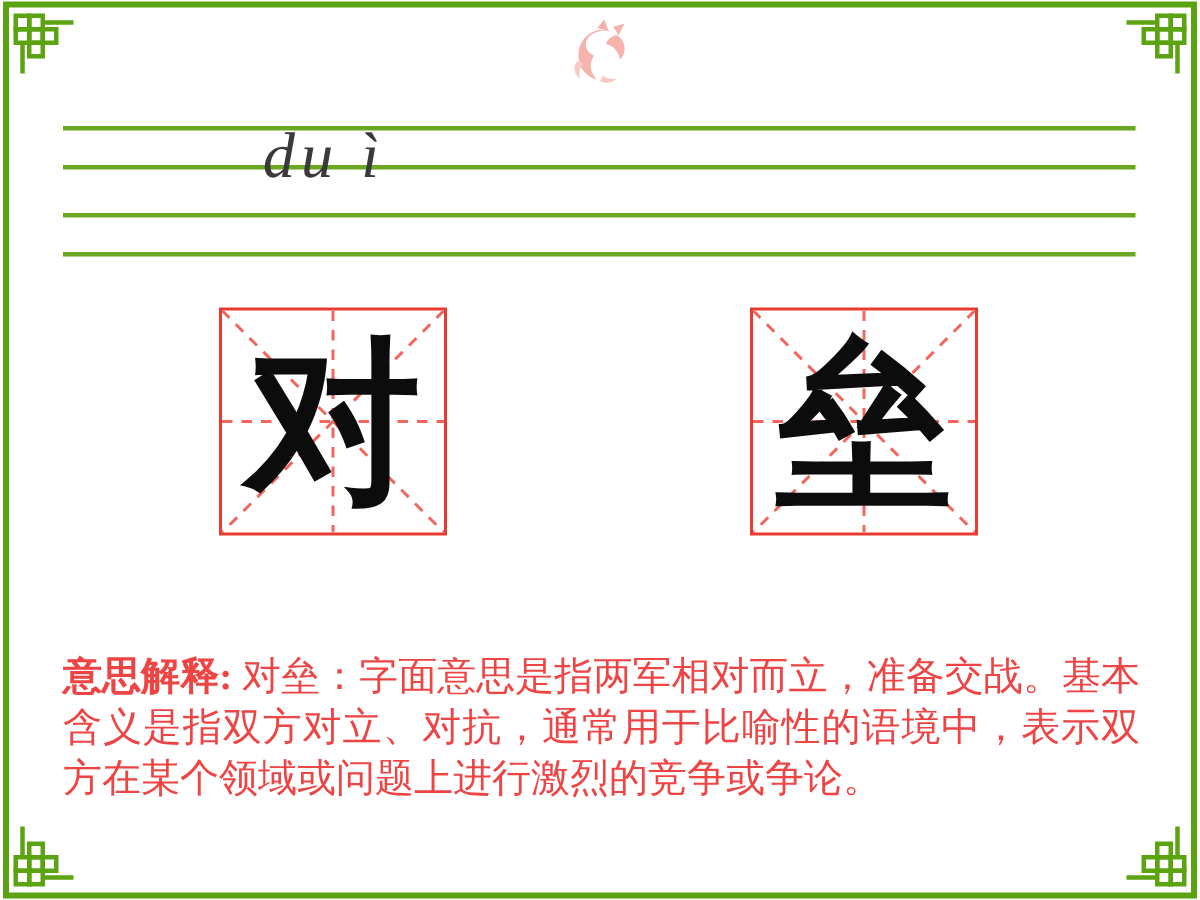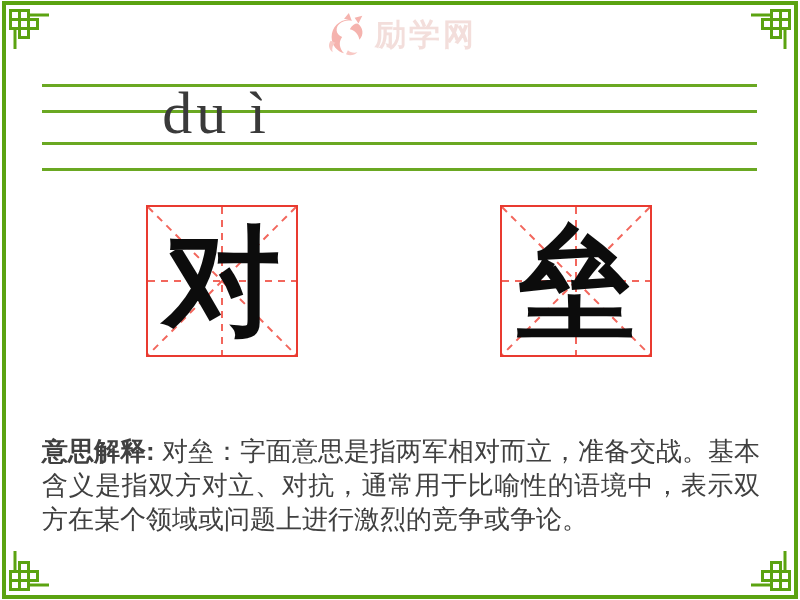--- a/index.html
+++ b/index.html
@@ -40,22 +40,22 @@
   
   .guide-line {
     position: absolute; left: 42px; width: 715px; height: 3px;
     background: #6aa822;
   }
   .gl1 { top: 84px; } .gl2 { top: 110px; } .gl3 { top: 142px; } .gl4 { top: 168px; }
 
   .pinyin {
     position: absolute; top: 83px; height: 62px; width: 152px;
     font-family: "Liberation Serif", "DejaVu Serif", serif;
-    font-size: 60px; line-height: 1; color: #3a3a3a;
-    text-align: center; letter-spacing: 4px; white-space: pre;
+    font-size: 43px; line-height: 1; color: #3a3a3a;
+    text-align: center; letter-spacing: 4px; white-space: pre; font-style: italic;
   }
   .pinyin.p1 { left: 140px; }
   .pinyin.p2 { left: 498px; }
 
   
   .hanzi-box {
     position: absolute; top: 205px; width: 148px; height: 148px;
     border: 2px solid #e93a30; background: #ffffff;
   }
   .hanzi-box.b1 { left: 146px; }
@@ -65,22 +65,22 @@
     position: absolute; inset: 0;
     display: flex; align-items: center; justify-content: center;
     font-family: "DejaVu Serif", "Liberation Serif", serif;
     font-size: 118px; font-weight: bold; color: #0c0c0c;
     line-height: 1;
   }
 
   
   .definition {
     position: absolute; left: 42px; top: 408px; width: 718px;
-    font-family: Liberation Sans, sans-serif;
-    font-size: 26px; line-height: 34px; color: #404040;
+    font-family: Liberation Serif, serif;
+    font-size: 26px; line-height: 34px; color: #ef4444;
     text-align: justify;
   }
   .definition .def-label { font-weight: bold; }
 </style>
 </head>
 <body>
 
 <div class="page">
 
   <div class="frame"></div>
@@ -136,21 +136,20 @@
 
   <div class="watermark">
     <svg width="46" height="46" viewBox="0 0 48 48">
       <path fill="#f5b3ae" d="M33 9 C20 5 9 14 9 26 C9 35 15 41 22 43 C17 38 16 31 20 26 C13 24 12 15 19 11 C23 9 28 8 33 9 Z"></path>
       <path fill="#f5b3ae" d="M22 7 L27 1 L30 9 Z"></path>
       <path fill="#f5b3ae" d="M33 6 L41 4 L37 12 Z"></path>
       <path fill="#f5b3ae" d="M36 12 C42 16 43 24 38 29 C37 23 33 19 28 18 C30 14 33 12 36 12 Z"></path>
       <path fill="#f8c9c5" d="M8 30 C5 34 6 39 10 42 C9 38 10 34 13 32 Z"></path>
       <path fill="#f8c9c5" d="M24 44 C28 46 33 45 36 42 C32 43 28 42 26 40 Z"></path>
     </svg>
-    <span class="logo-text">励学网</span>
   </div>
 
   <div class="guide-line gl1"></div>
   <div class="guide-line gl2"></div>
   <div class="guide-line gl3"></div>
   <div class="guide-line gl4"></div>
 
   <div class="pinyin p1">du ì</div>
 
   <div class="hanzi-box b1">

